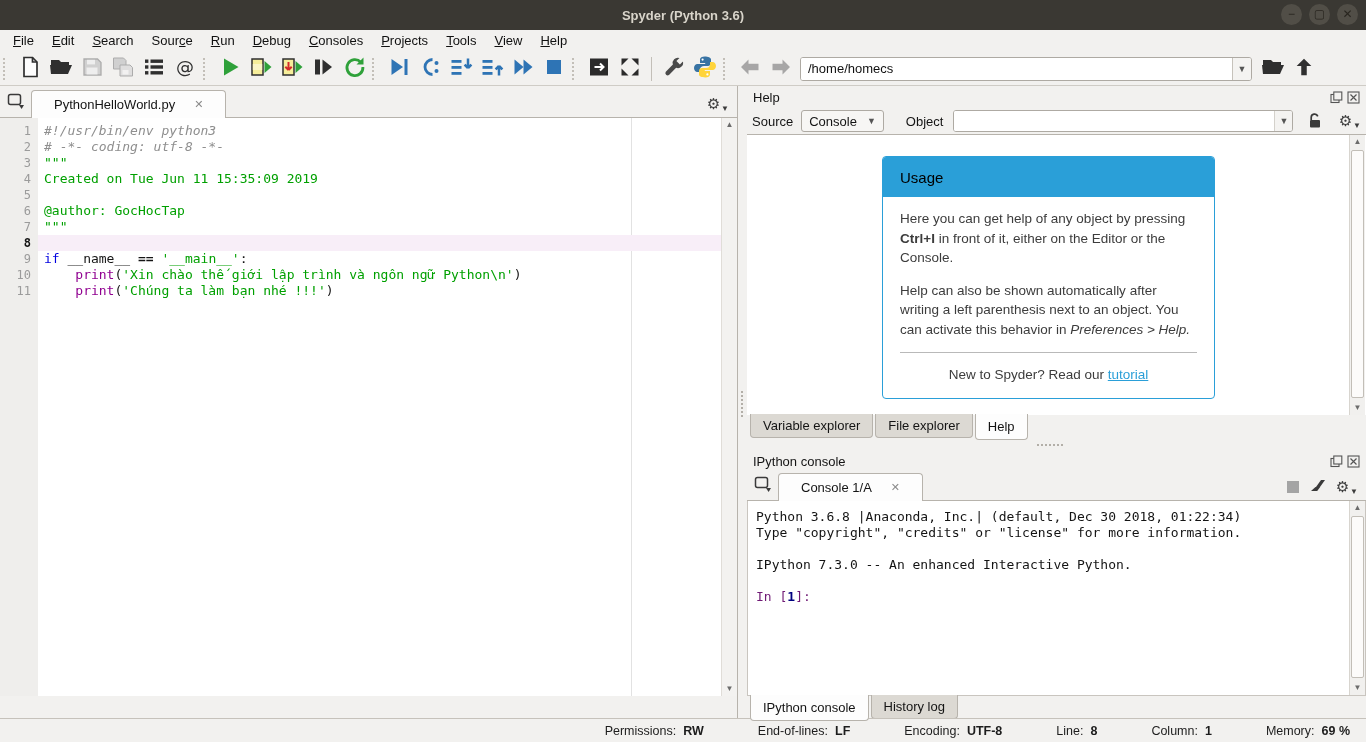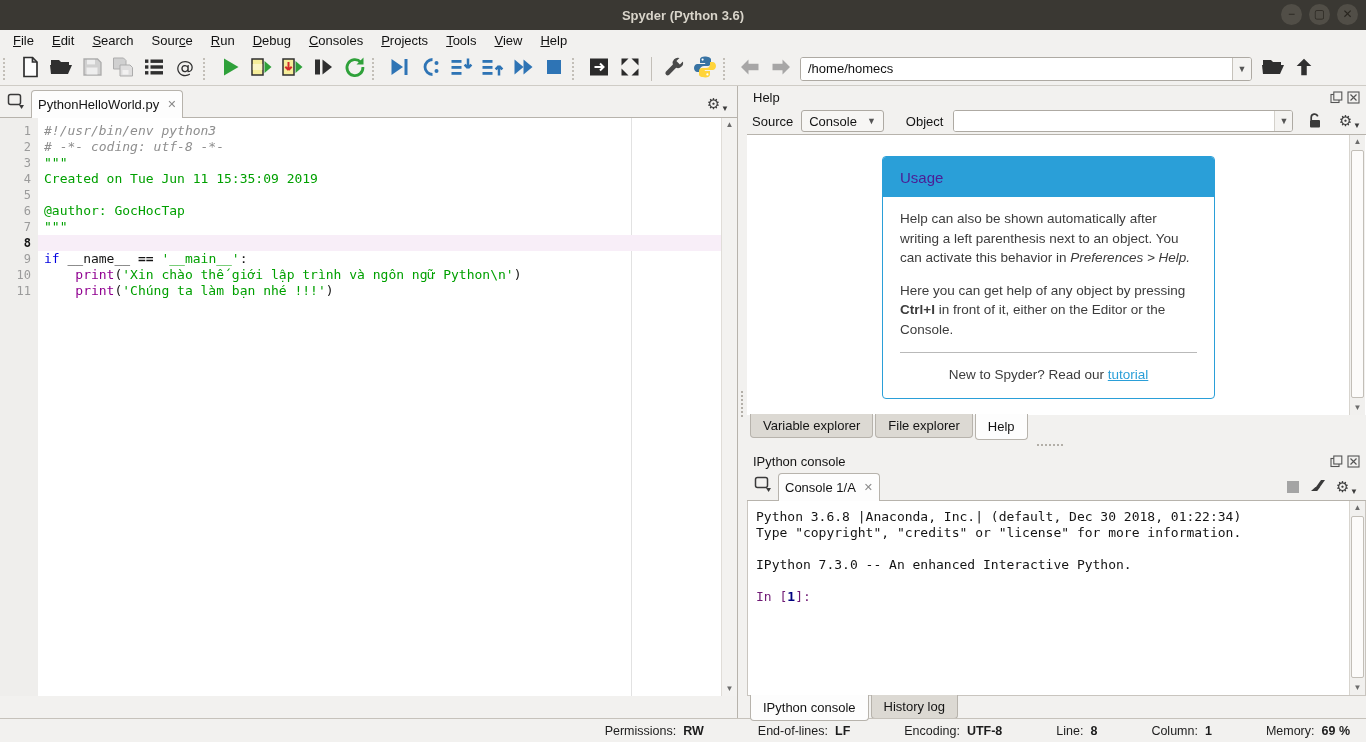--- a/index.html
+++ b/index.html
@@ -49,21 +49,21 @@
 
   .panel-header { height:22px; display:flex; align-items:center; padding:0 6px; }
   .panel-title { font-size:13px; color:#141414; flex:1; white-space:nowrap; overflow:hidden; }
   .mini-icons { display:flex; gap:3px; }
   .mini-icon { width:14px; height:14px; display:flex; align-items:center; justify-content:center; }
 
   
   .tabbar { position:relative; height:32px; border-bottom:1px solid #b7b3ac; display:flex; align-items:flex-end; }
   .browse-btn { width:26px; height:26px; margin:0 2px 1px 3px; display:flex; align-items:center; justify-content:center; }
   .tab-top { height:28px; background:#fdfdfd; border:1px solid #b7b3ac; border-bottom:none;
-    border-radius:4px 4px 0 0; display:flex; align-items:center; padding:0 6px; gap:8px;
+    border-radius:4px 4px 0 0; display:flex; align-items:center; padding:0 22px; gap:19px;
     position:relative; top:1px; }
   .tab-top .tab-label { font-size:13px; color:#141414; }
   .tab-close { color:#8a8a8a; font-size:11px; line-height:11px; }
   .tabbar-right { margin-left:auto; display:flex; align-items:center; gap:10px; padding:0 8px 4px 0; }
   .gear { font-size:15px; color:#3c3c3c; line-height:14px; }
   .gear-arrow { font-size:8px; color:#3c3c3c; margin-left:1px; vertical-align:-2px; }
 
   
   .code-area { position:relative; height:578px; background:#fff; overflow:hidden; }
   .gutter-bg { position:absolute; left:0; top:0; width:38px; height:100%; background:#efeeec; }
@@ -99,21 +99,21 @@
   .help-content { position:relative; height:281px; background:#fff; border-top:1px solid #b7b3ac; }
   .help-scroll { position:absolute; right:1px; top:0; width:16px; height:100%;
     background:#f1f0ee; border-left:1px solid #d8d5cf; }
   .scroll-arrow { position:absolute; left:0; width:15px; height:14px; text-align:center;
     font-size:8px; color:#6b6b6b; line-height:14px; }
   .scroll-thumb { position:absolute; left:1px; width:13px; background:#fcfbfa;
     border:1px solid #c2beb7; border-radius:2px; }
 
   .usage-box { position:absolute; left:135px; top:21px; width:333px; height:243px;
     border:1px solid #2a9fd8; border-radius:4px; background:#fff; overflow:hidden; }
-  .usage-head { height:40px; background:#2a9fd8; color:#4c1d95; font-size:15px;
+  .usage-head { height:40px; background:#2a9fd8; color:#000000; font-size:15px;
     display:flex; align-items:center; padding:0 17px;text-align:right; }
   .usage-body { padding:12px 17px 0 17px; font-size:13.5px; color:#3c3c3c; line-height:1.45; }
   .usage-body p { margin-bottom:13px; }
   .usage-divider { height:1px; background:#b9b9b9; margin:2px 0 12px 0; }
   .usage-footer { text-align:center; font-size:13.5px; color:#3c3c3c; }
   .usage-link { color:#2a9fd8; text-decoration:underline; }
 
   
   .tabs-bottom { height:25px; display:flex; align-items:flex-start; padding-left:3px; }
   .tab-bottom { height:24px; display:flex; align-items:center; padding:0 12px;
@@ -447,22 +447,22 @@
             <path d="M3.2 7V4.6A3.4 3.4 0 0 1 9.8 3.4" fill="none" stroke="#3a3a3a" stroke-width="1.7"></path>
             <rect x="2" y="7" width="10" height="7.5" rx="1" fill="#3a3a3a"></rect>
           </svg>
       </span>
       <span style="margin-left:8px;"><span class="gear">⚙</span><span class="gear-arrow">▼</span></span>
     </div>
     <div class="help-content">
       <div class="usage-box" style="border-color: rgb(42, 159, 216);">
         <div class="usage-head" style="background: rgb(42, 159, 216);">Usage</div>
         <div class="usage-body">
+          <p><span>Here you can get help of any object by pressing </span><b>Ctrl+I</b><span> in front of it, either on the Editor or the Console.</span></p>
           <p><span>Help can also be shown automatically after writing a left parenthesis next to an object. You can activate this behavior in </span><i>Preferences &gt; Help.</i></p>
-          <p><span>Here you can get help of any object by pressing </span><b>Ctrl+I</b><span> in front of it, either on the Editor or the Console.</span></p>
           <div class="usage-divider"></div>
           <div class="usage-footer"><span>New to Spyder? Read our </span><a class="usage-link" href="#" style="color: rgb(42, 159, 216);">tutorial</a></div>
         </div>
       </div>
       <div class="help-scroll">
         <div class="scroll-arrow" style="top:0;">▲</div>
         <div class="scroll-arrow" style="bottom:0;">▼</div>
         <div class="scroll-thumb" style="top:15px; height:248px;"></div>
       </div>
     </div>

